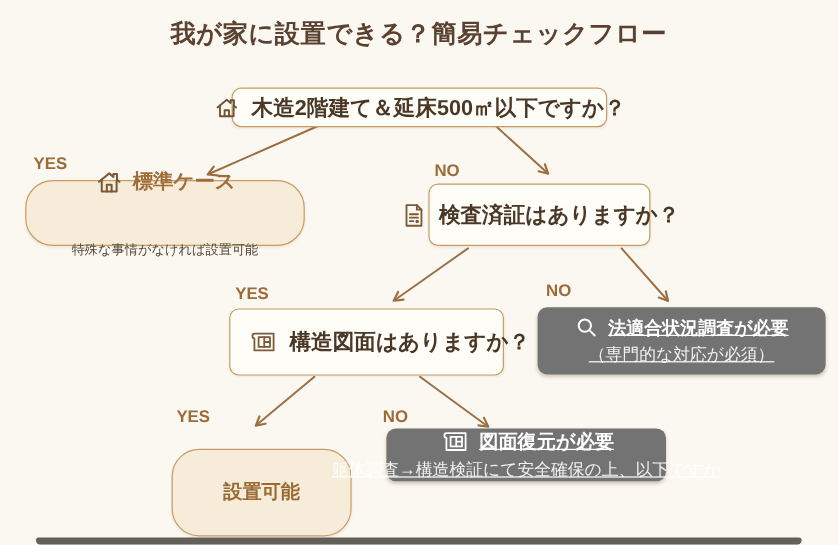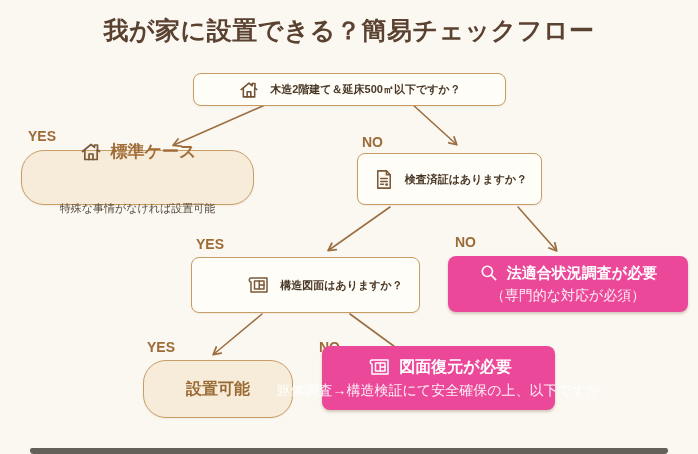--- a/index.html
+++ b/index.html
@@ -6,57 +6,58 @@
   body {
     width: 698px; height: 454px; overflow: hidden;
     background: #fbf8f2;
     font-family: "Liberation Sans", "DejaVu Sans", sans-serif;
   }
   .canvas { position: relative; width: 698px; height: 454px; background: #fbf8f2; }
 
   .title {
     position: absolute; top: 14px; left: 0; width: 698px;
     margin: 0; text-align: center;
-    font-size: 25px; font-weight: bold; color: #5a4130; letter-spacing: 0.5px;
+    font-size: 21px; font-weight: bold; color: #5a4130; letter-spacing: 0.5px;
   }
 
   .arrows { position: absolute; left: 0; top: 0; }
 
   .node {
     position: absolute; box-sizing: border-box;
     display: flex; align-items: center; justify-content: center;
   }
   .q-box {
     background: #fffdf8; border: 1.5px solid #c79d63; border-radius: 8px;
     gap: 10px; box-shadow: 0 1px 2px rgba(90,60,20,.07);
   }
-  .q-text { font-size: 11px; font-weight: bold; color: #4a3826; white-space: nowrap; }
+  .q-text { font-size: 18px; font-weight: bold; color: #4a3826; white-space: nowrap; }
   .soft-box {
     background: #f6ecd9; border: 1.5px solid #c79d63; border-radius: 23px;
     flex-direction: column; gap: 17px; box-shadow: 0 1px 2px rgba(90,60,20,.07);
   }
   .soft-title-row { display: flex; align-items: center; gap: 8px; }
   .soft-title { font-size: 17px; font-weight: bold; color: #a06c38; white-space: nowrap; }
   .soft-sub { font-size: 11px; color: #55483a; white-space: nowrap; margin-top: 20px; }
   .strong-box {
-    background: #ec4899; border: none; border-radius: 8px;
+    background: #737373; border: none; border-radius: 8px;
     flex-direction: column; gap: 4px; color: #ffffff;
     box-shadow: 0 2px 3px rgba(90,60,20,.25);
+    text-decoration: underline;
   }
   .strong-title-row { display: flex; align-items: center; gap: 8px; }
   .strong-title { font-size: 15px; font-weight: bold; color: #ffffff; white-space: nowrap; }
   .strong-sub { font-size: 14px; color: rgba(255,255,255,.9); white-space: nowrap; }
 
   #node-root     { left: 193px; top: 73px;  width: 313px; height: 33px; }
   #node-standard { left: 21px;  top: 150px; width: 233px; height: 55px; }
   #node-cert     { left: 357px; top: 153px; width: 185px; height: 52px; }
   #node-drawing  { left: 191px; top: 257px; width: 229px; height: 56px; padding-left: 36px; }
   #node-law      { left: 448px; top: 256px; width: 240px; height: 56px; }
-  #node-install  { left: 143px; top: 360px; width: 150px; height: 58px; }
-  #node-restore  { left: 322px; top: 346px; width: 233px; height: 64px; }
+  #node-install  { left: 143px; top: 374px; width: 150px; height: 73px; }
+  #node-restore  { left: 322px; top: 357px; width: 233px; height: 44px; }
 
   #node-install .soft-title { font-size: 16px; color: #9a6a35; }
   #node-restore .strong-title { font-size: 16px; }
 
   .branch-label {
     position: absolute; font-size: 14px; font-weight: bold; color: #9c6b38;
   }
   #label-yes-1 { left: 28px;  top: 128px; }
   #label-no-1  { left: 362px; top: 134px; }
   #label-yes-2 { left: 196px; top: 236px; }

